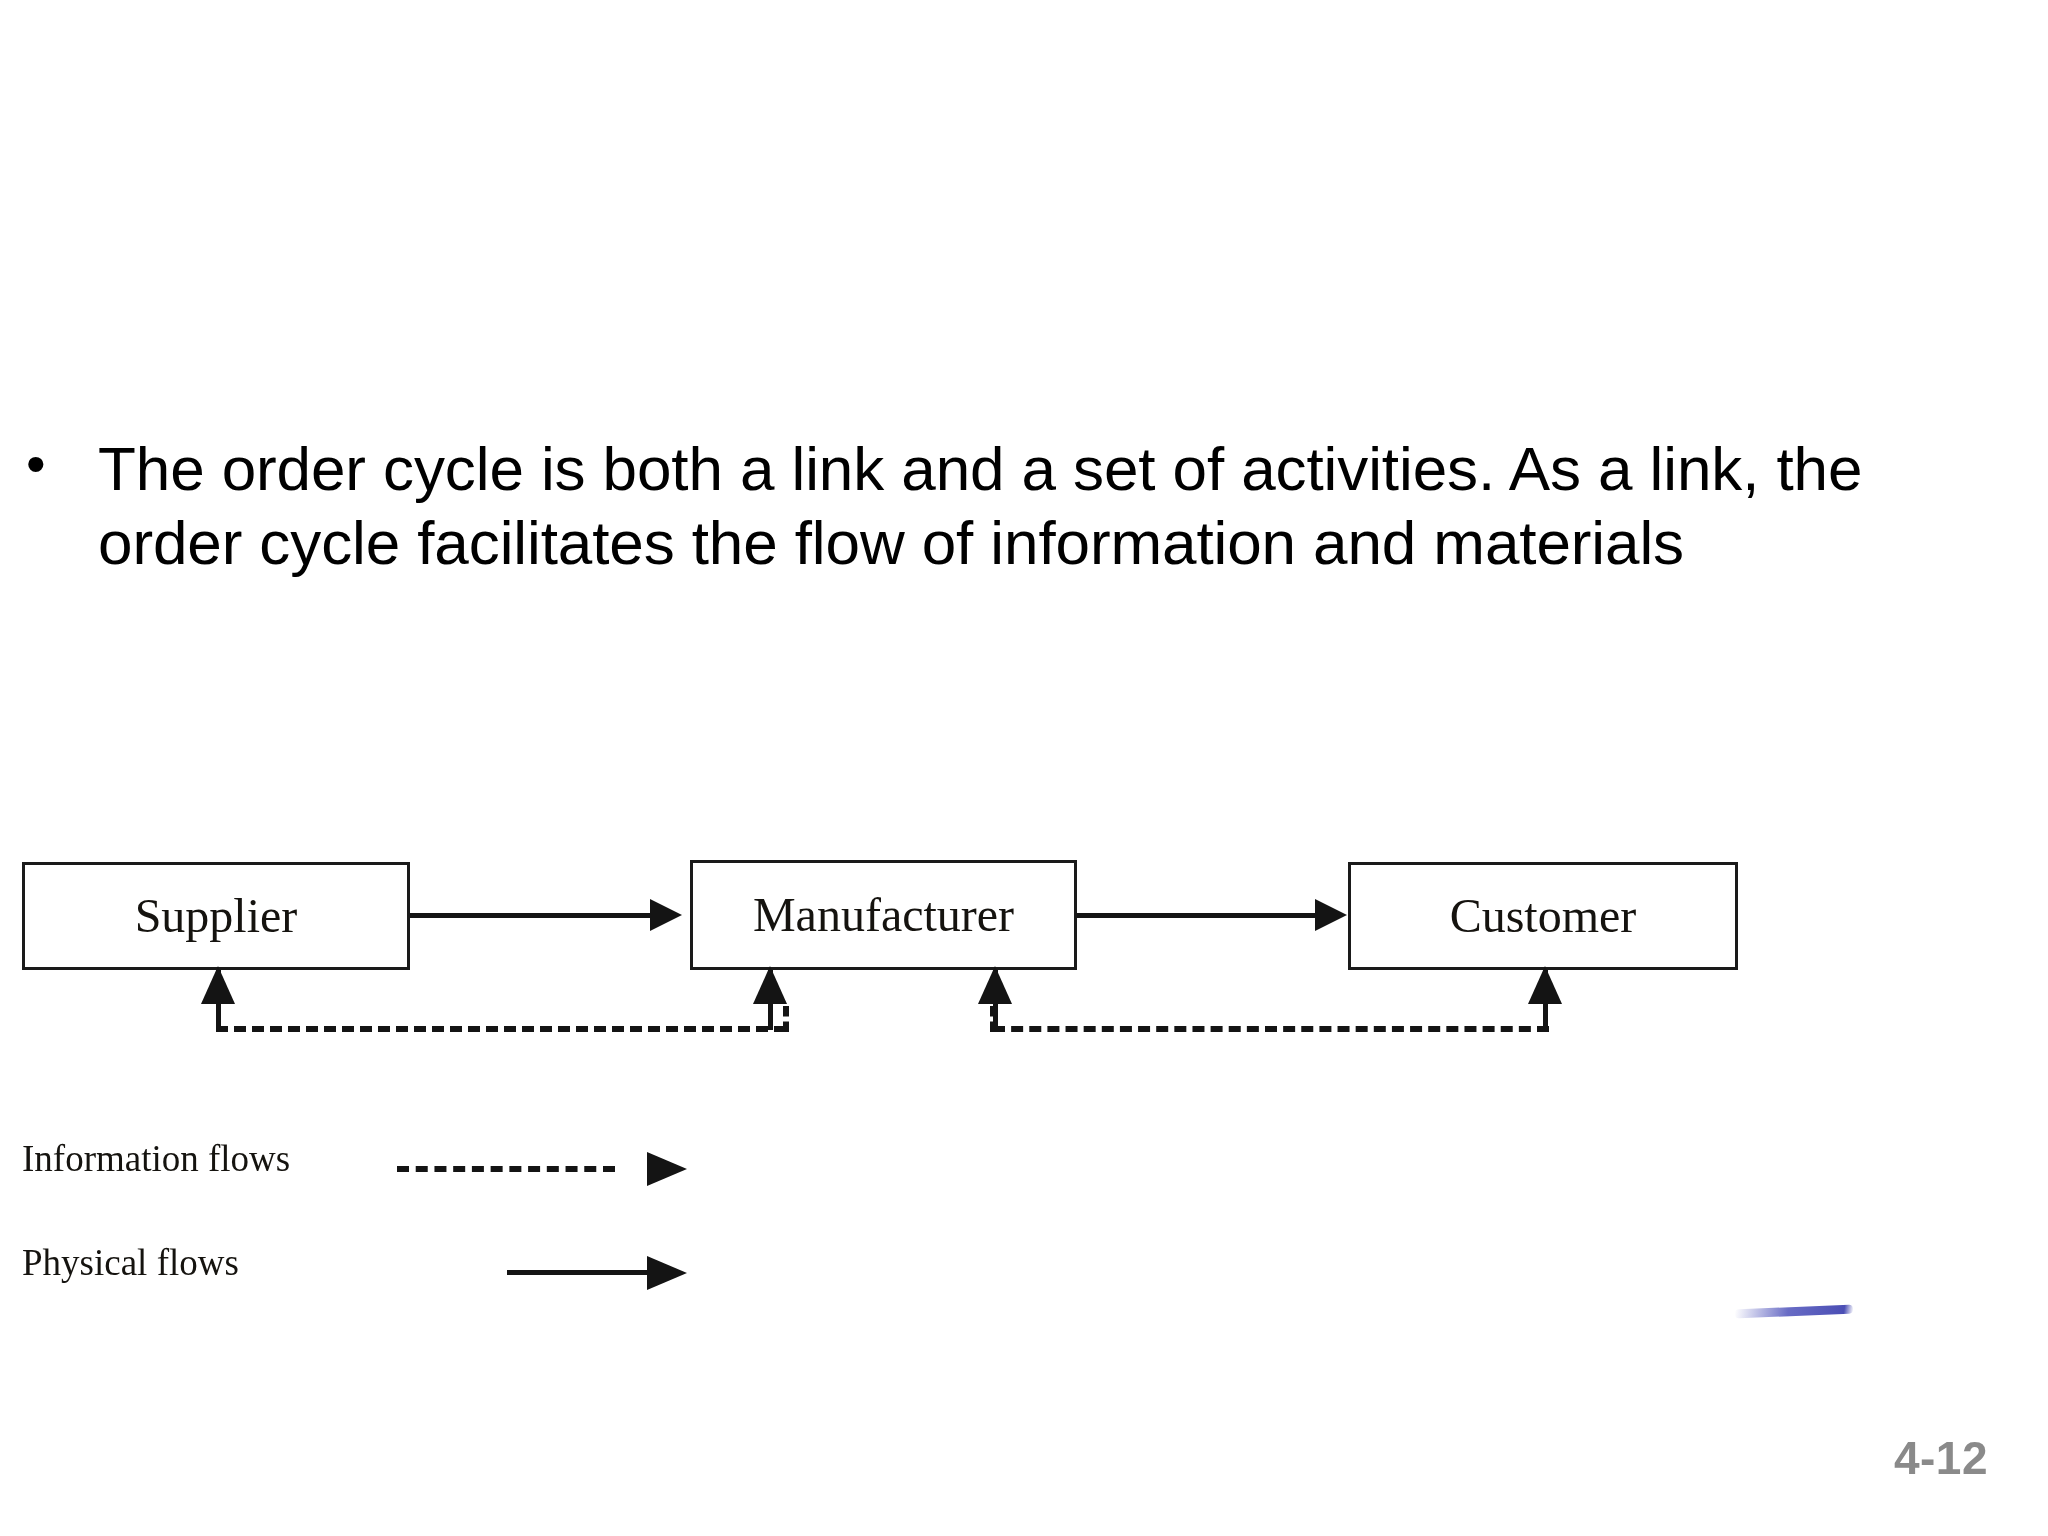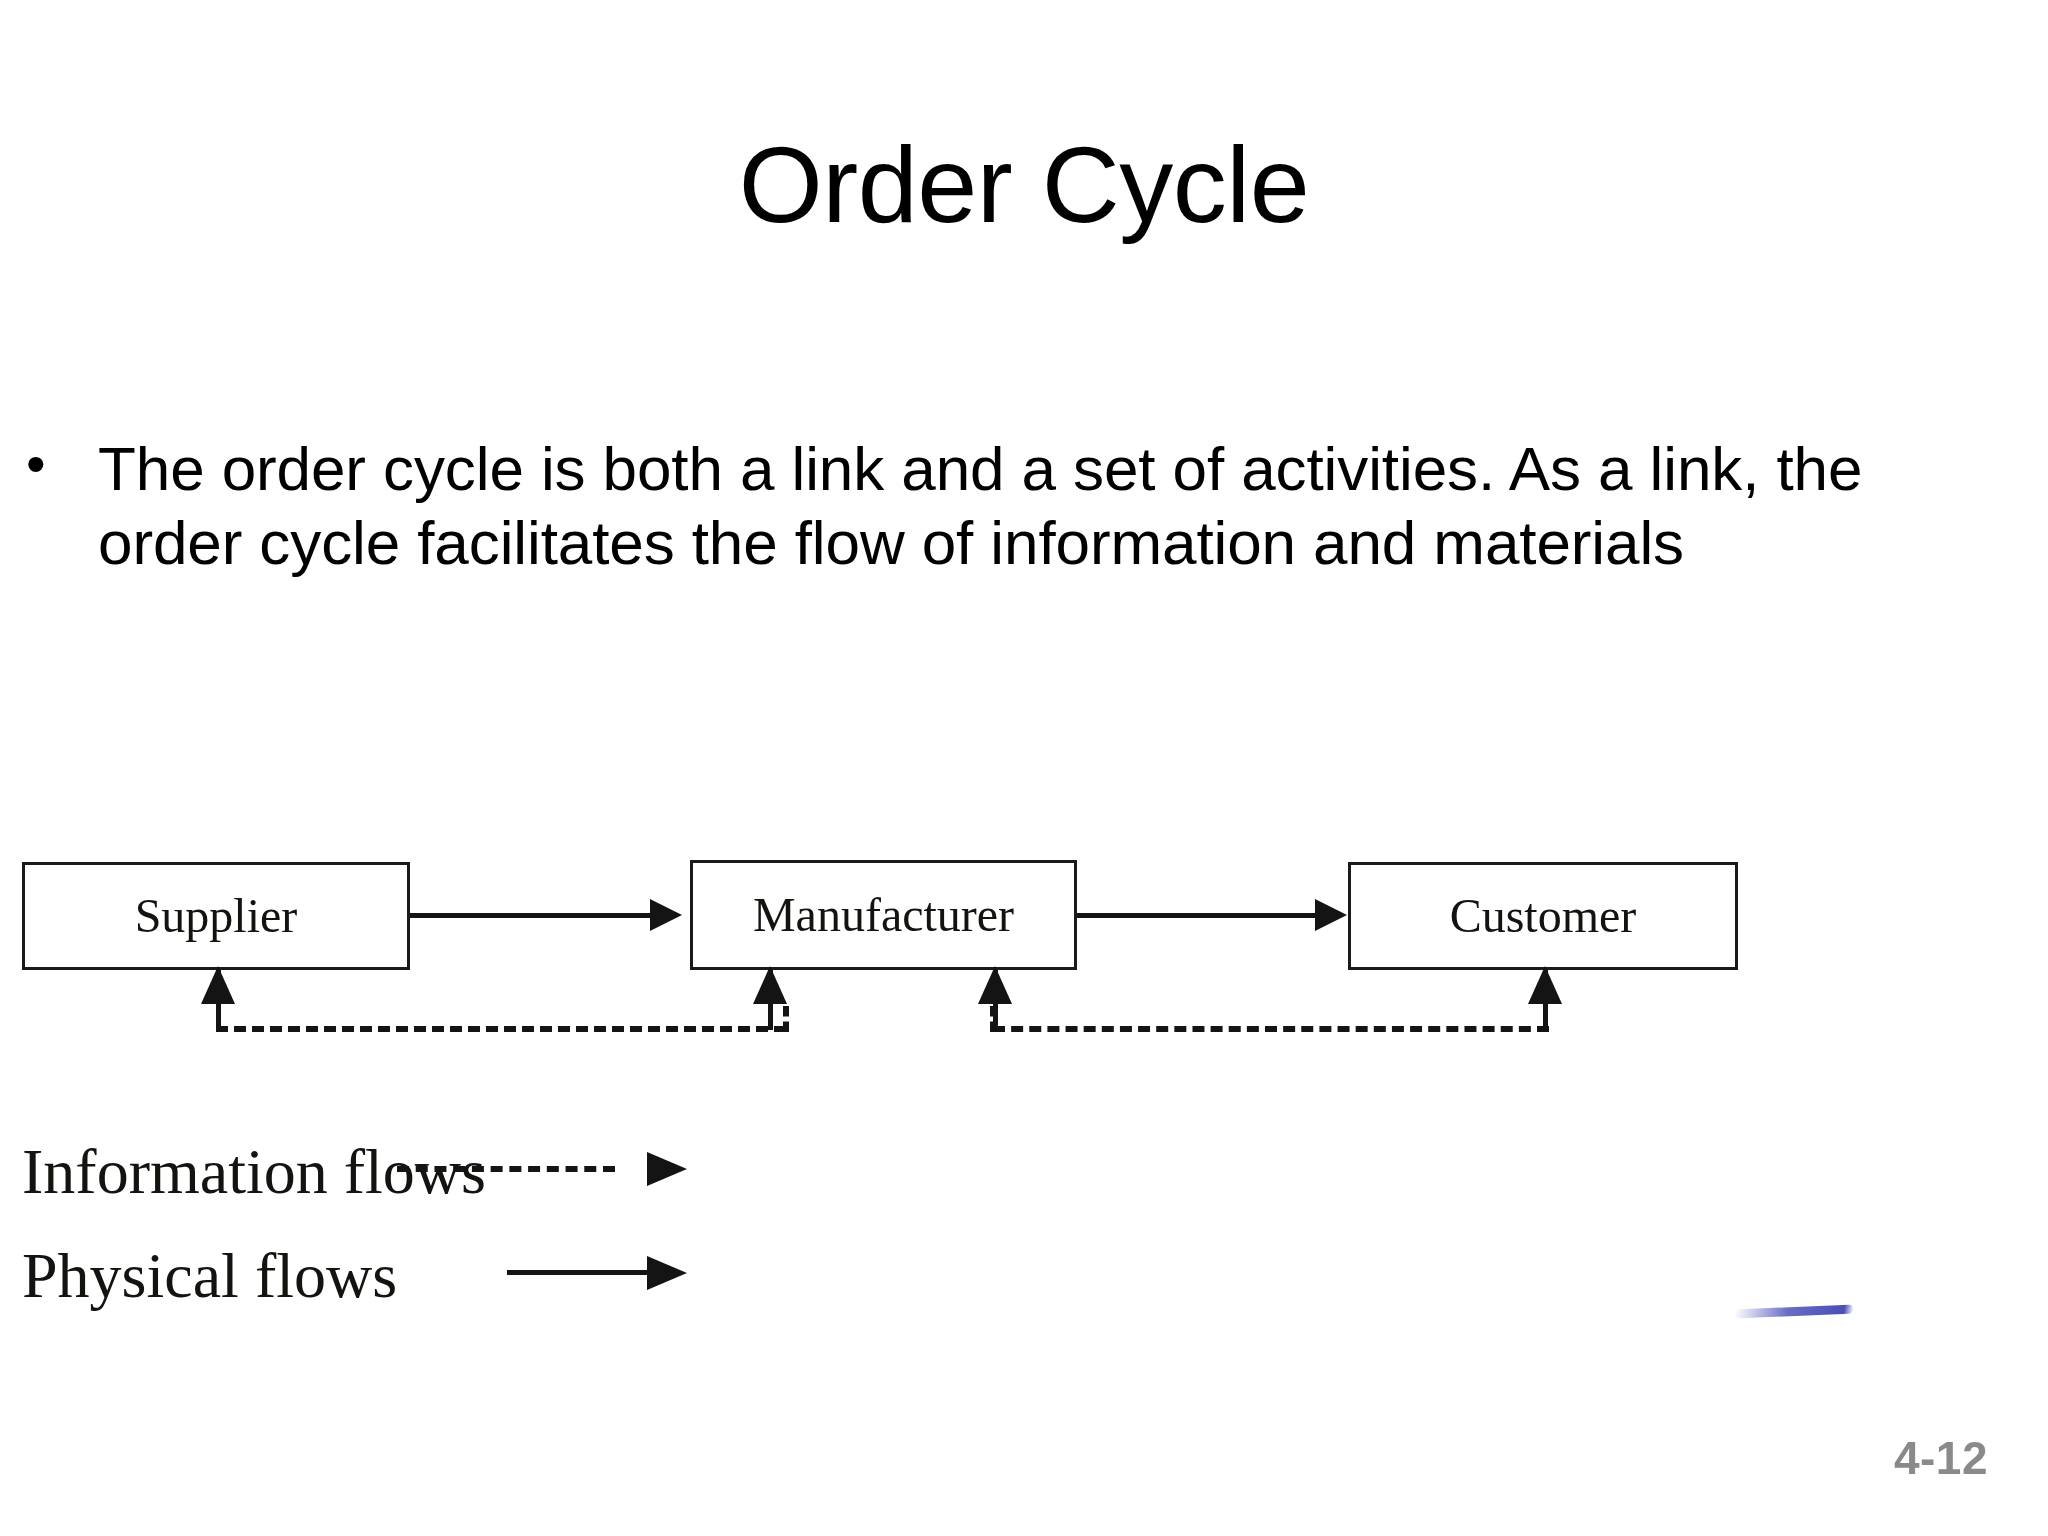--- a/index.html
+++ b/index.html
@@ -168,21 +168,21 @@
     width: 700px;
     height: 62px;
   }
   #legend-row-information { top: 0px; }
   #legend-row-physical    { top: 104px; }
   .legend-label {
     position: absolute;
     left: 0;
     top: 0;
     font-family: "Liberation Serif", serif;
-    font-size: 64px;
+    font-size: 37px;
     line-height: 1;
     color: #15130f;
     white-space: nowrap;
   }
   .legend-dash {
     position: absolute;
     left: 375px;
     top: 26px;
     width: 218px;
     height: 0;
@@ -229,21 +229,20 @@
     color: #8a8a8a;
     letter-spacing: 0.5px;
     font-weight: bold;
   }
 </style>
 </head>
 <body>
 
 <div id="slide">
 
-  <div id="slide-title">Order Cycle</div>
 
   <div id="body-list">
     <div class="bullet-row">
       <span class="bullet-mark">•</span>
       <span class="bullet-text">The order cycle is both a link and a set of activities. As a link, the order cycle facilitates the flow of information and materials</span>
     </div>
   </div>
 
   <div id="diagram">
 

